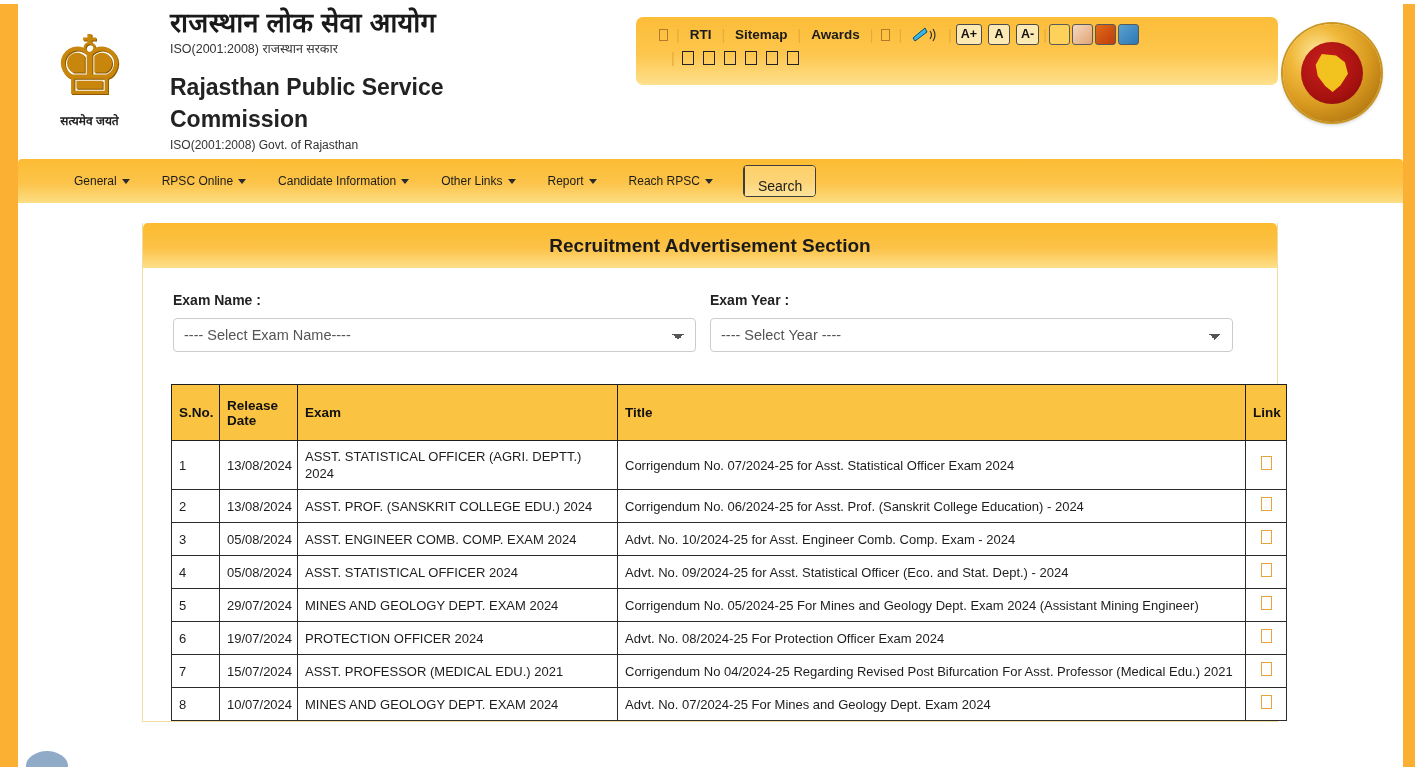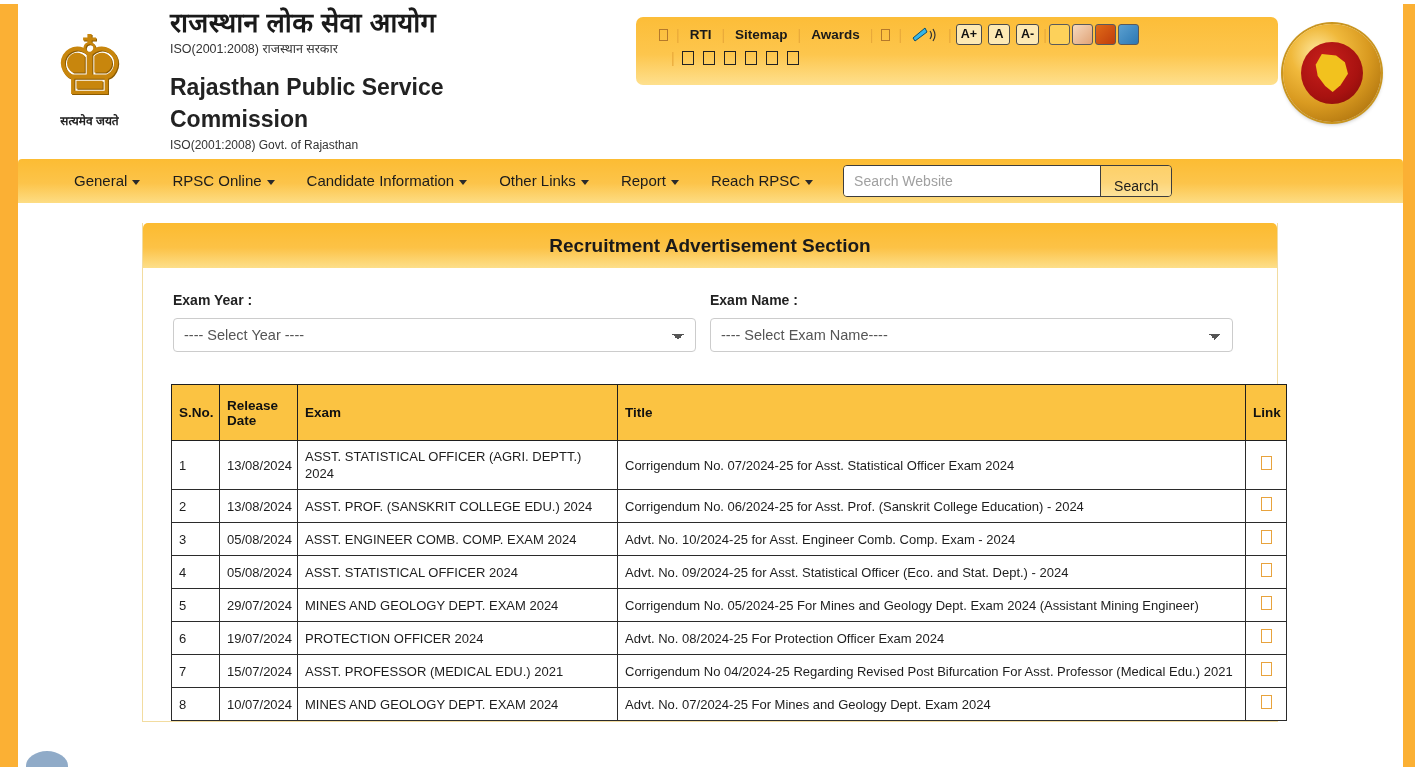--- a/index.html
+++ b/index.html
@@ -217,21 +217,21 @@
     background: linear-gradient(180deg, #fcbc33 0%, #fcc44a 55%, #fddd84 100%);
     border-radius: 4px 4px 0 0;
   }
   .nav-inner {
     display: flex;
     align-items: center;
     height: 44px;
     padding-left: 40px;
   }
   .nav-item {
-    font-size: 15px;
+    font-size: 12px;
     color: #1c1c1c;
     padding: 16px 16px;
     white-space: nowrap;
     cursor: pointer;
     text-decoration: none;
     line-height: 44px;
   }
   .caret {
     display: inline-block;
     width: 0; height: 0;
@@ -476,45 +476,44 @@
   <div class="navbar">
     <div class="nav-inner">
       <a class="nav-item" href="#"><span>General</span><span class="caret"></span></a>
       <a class="nav-item" href="#"><span>RPSC Online</span><span class="caret"></span></a>
       <a class="nav-item" href="#"><span>Candidate Information</span><span class="caret"></span></a>
       <a class="nav-item" href="#"><span>Other Links</span><span class="caret"></span></a>
       <a class="nav-item" href="#"><span>Report</span><span class="caret"></span></a>
       <a class="nav-item" href="#"><span>Reach RPSC</span><span class="caret"></span></a>
 
       <div class="search-wrap">
-        <input class="search-input" type="text" placeholder="Search Website" style="">
         <button class="search-btn">Search</button>
       </div>
     </div>
   </div>
 
   <div class="content">
 
     <div class="panel">
 
       <div class="panel-head">
         <div class="panel-title">Recruitment Advertisement Section</div>
       </div>
 
       <div class="form-row">
+        <div class="form-col second">
+          <label class="form-label">Exam Name :</label>
+          <select class="form-select">
+            <option>---- Select Exam Name----</option>
+          </select>
+        </div>
         <div class="form-col">
           <label class="form-label">Exam Year :</label>
           <select class="form-select">
             <option>---- Select Year ----</option>
-          </select>
-        </div>
-        <div class="form-col second">
-          <label class="form-label">Exam Name :</label>
-          <select class="form-select">
-            <option>---- Select Exam Name----</option>
           </select>
         </div>
       </div>
 
       <div class="table-wrap">
         <table class="adv">
           <colgroup>
             <col class="c-sno">
               <col class="c-date">
               <col class="c-exam">

